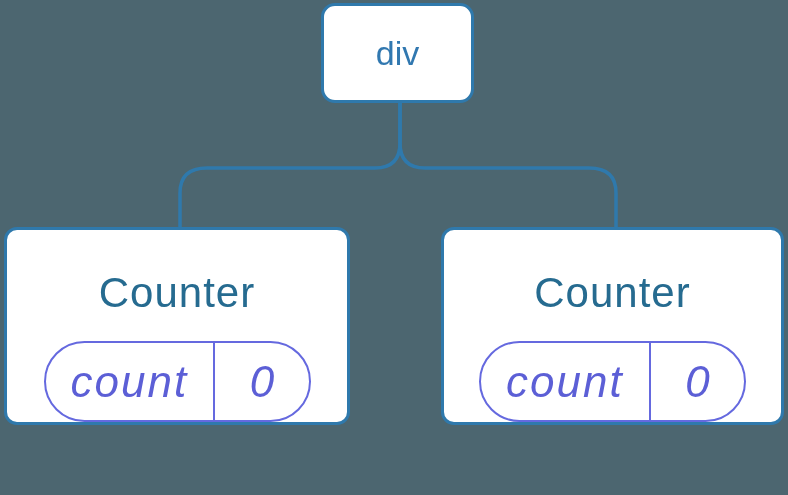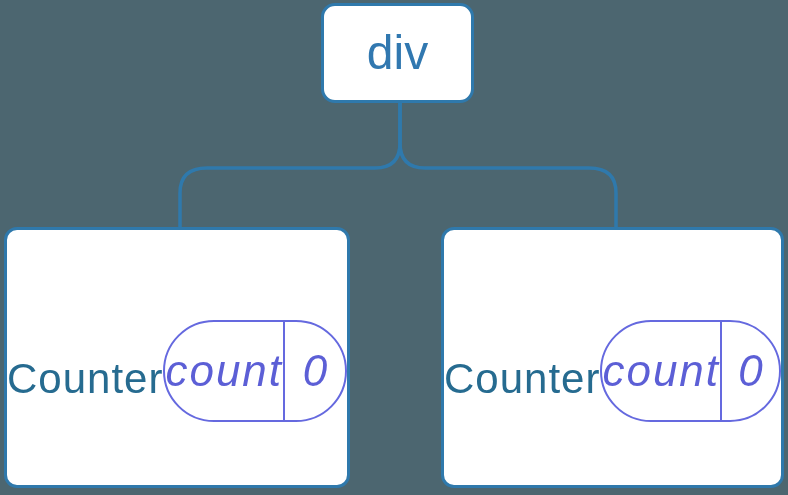--- a/index.html
+++ b/index.html
@@ -40,32 +40,33 @@
     background: var(--node-fill, #FFFFFF);
     border: 3px solid var(--tree-stroke, #2F79AC);
     border-radius: 14px;
     box-sizing: border-box;
     display: flex;
     align-items: center;
     justify-content: center;
   }
   .node-root .root-label {
     color: var(--root-label-color, #3178B0);
-    font-size: 48px;
+    font-size: 34px;
     line-height: 1;
   }
   .card {
     position: absolute;
     top: 227px;
-    height: 261px;
+    height: 198px;
     background: var(--node-fill, #FFFFFF);
     border: 3px solid var(--tree-stroke, #2F79AC);
     border-radius: 13px;
     box-sizing: border-box;
     display: flex;
+    flex-direction: column;
     align-items: center;
     text-align: right;
   }
   .card.left  { left: 4px;   width: 346px; }
   .card.right { left: 441px; width: 343px; }
   .card-title {
     margin-top: 42px;
     font-size: 42px;
     line-height: 1;
     letter-spacing: 1px;

